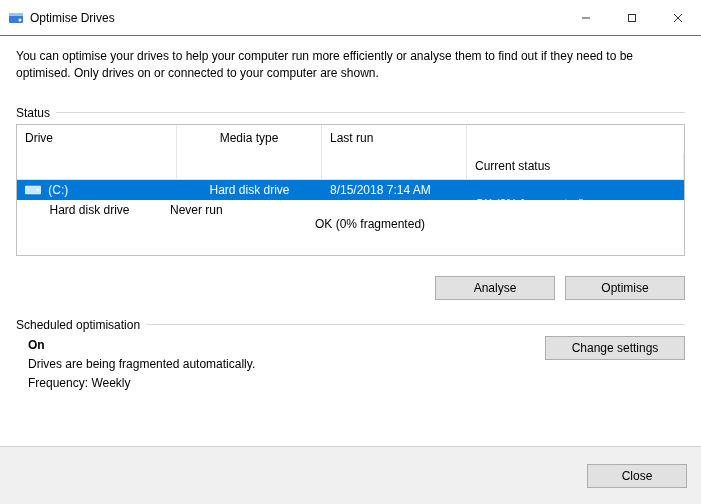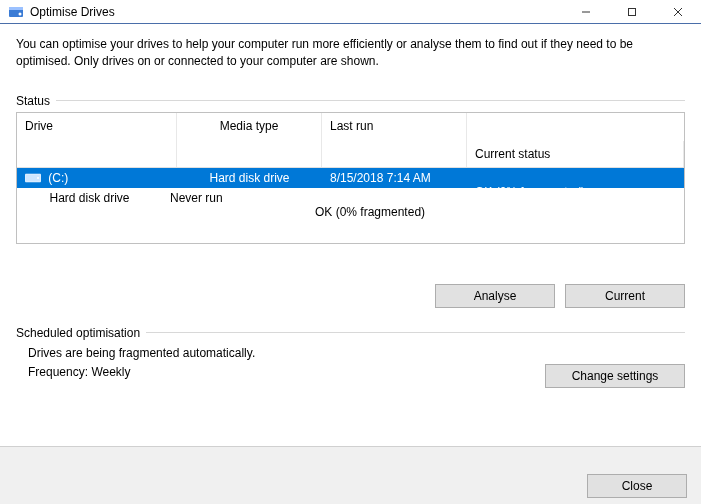--- a/index.html
+++ b/index.html
@@ -9,21 +9,21 @@
       font-family: "Segoe UI", Tahoma, sans-serif;
       font-size: 12px;
       background: #fff;
       color: #000;
       width: 701px;
       height: 504px;
       overflow: hidden;
       position: relative;
     }
     .titlebar {
-      height: 24px;
+      height: 36px;
       border-bottom: 1px solid #4a6ea9;
       display: flex;
       align-items: center;
       padding-left: 8px;
       background: #fff;
     }
     .titlebar-icon {
       width: 16px; height: 16px;
       margin-right: 6px;
       display: inline-flex;
@@ -100,21 +100,20 @@
     }
     .win-btn {
       min-width: 120px;
       height: 24px;
       border: 1px solid #adadad;
       background: #e1e1e1;
       font-family: inherit;
       font-size: 12px;
       padding: 0 14px;
       cursor: pointer;
-      margin-top: 20px;
     }
     .sched-body {
       display:flex;
       align-items:flex-start;
       padding-left: 12px;
     }
     .sched-text {
       flex:1;
       line-height:1.6;
     }
@@ -216,29 +215,30 @@
 
     <div class="drive-row">
       <div class="col-media">Hard disk drive</div>
       <div class="col-last">Never run</div>
       <div class="col-status">OK (0% fragmented)</div>
     </div>
   </div>
 
   <div class="action-row">
     <button class="win-btn">Analyse</button>
-    <button class="win-btn">Current</button>
+    <button class="win-btn">Optimise</button>
   </div>
 
   <div class="group-line">
     <span>Scheduled optimisation</span>
   </div>
 
   <div class="sched-body">
     <div class="sched-text">
+      <div class="sched-on">On</div>
       <div>Drives are being fragmented automatically.</div>
       <div>
         <span>Frequency:</span>
         <span>Weekly</span>
       </div>
     </div>
     <div class="sched-btn-wrap">
       <button class="win-btn" style="min-width:140px">Change settings</button>
     </div>
   </div>

